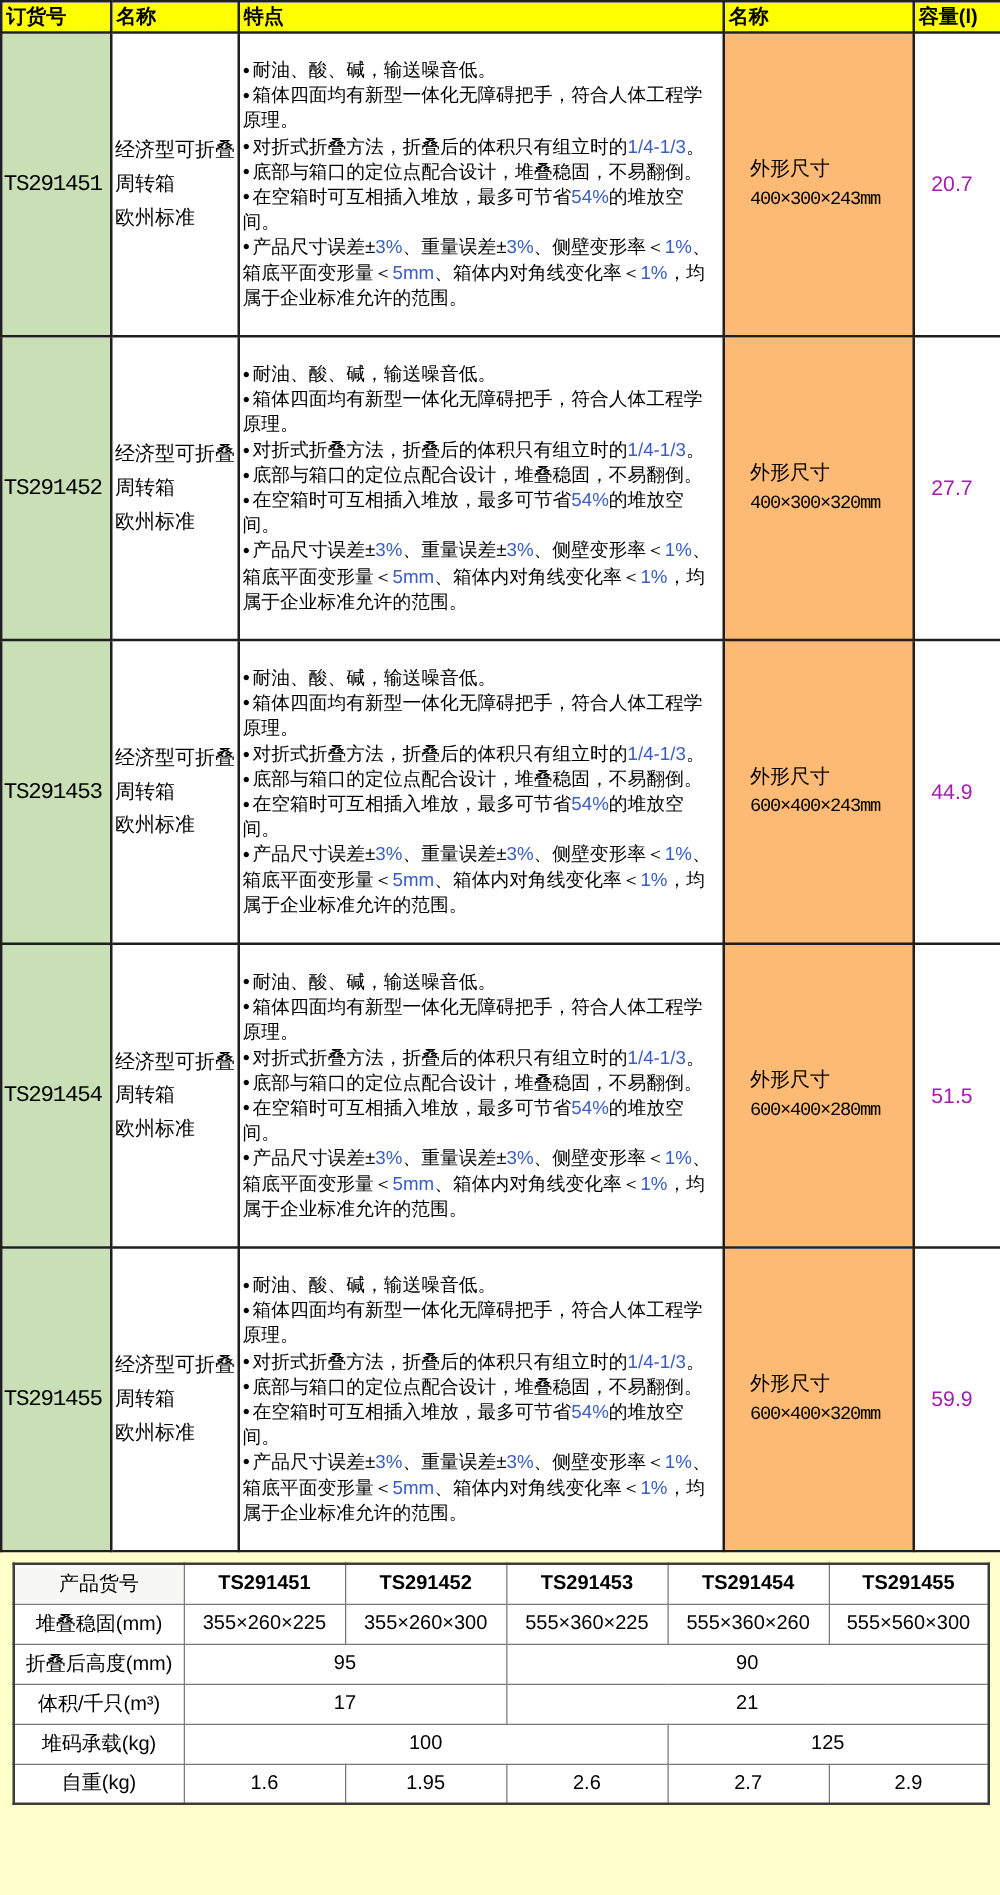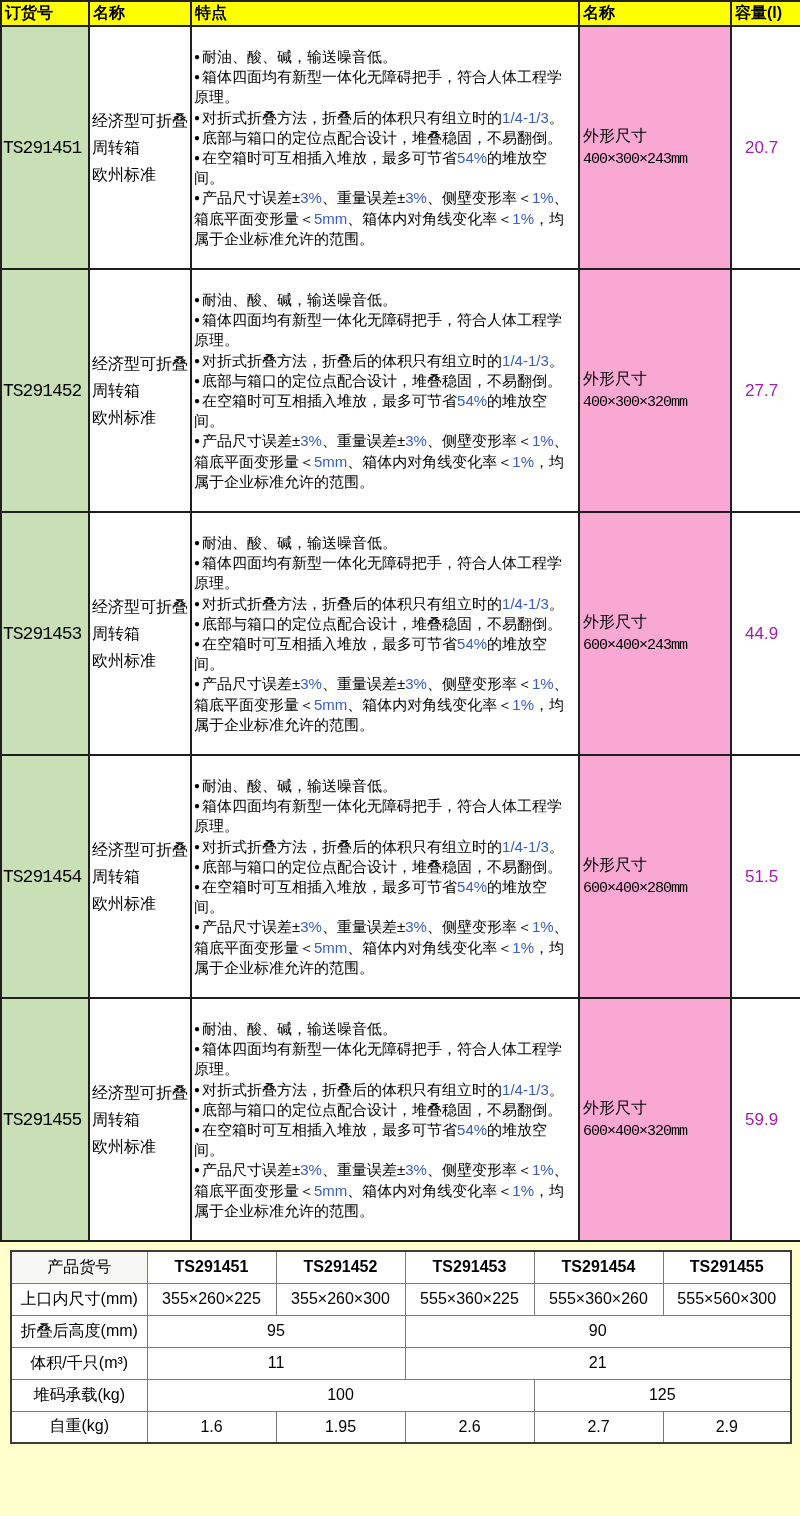--- a/index.html
+++ b/index.html
@@ -12,21 +12,21 @@
   table.order thead tr { height: 25px; margin-top: 20px; }
   table.order thead th { background: #ffff00; text-align: left; font-size: 16px; font-weight: bold; padding: 0 0 0 3px; }
   table.order tbody tr { height: 243px; }
 
   td.c-order { background: #c9dfb6; font-family: "Liberation Mono", "DejaVu Sans Mono", monospace; font-size: 18px; padding-left: 1px; letter-spacing: -1px; }
   td.c-name  { background: #ffffff; font-size: 16px; line-height: 27px; padding-left: 2px; border-radius: 11px; }
   td.c-feat  { background: #ffffff; vertical-align: top; padding: 1px 5px 0 2px; font-size: 15px; line-height: 20.2px; }
   .feat { text-align: left; }
   .bullet { font-size: 10px; vertical-align: 2px; padding-right: 2px; }
   .num { color: #3a5dc0; }
-  td.c-dim { background: #f9a8d4; font-size: 16px; line-height: 24px; padding-left: 3px; }
+  td.c-dim { background: #fdba74; font-size: 16px; line-height: 24px; padding-left: 20px; }
   td.c-dim .dimnum { font-family: "Liberation Mono", "DejaVu Sans Mono", monospace; font-size: 15px; letter-spacing: -1px; }
   td.c-cap { background: #ffffff; font-size: 17px; color: #a21caf; padding-left: 13px; }
 
   
   .spec-wrap { width: 800px; height: 276px; background: #ffffcc; padding: 8px 10px 12px 10px; }
   table.spec { width: 780px; border-collapse: collapse; table-layout: fixed; border: 2px solid #3c3c3c; }
   table.spec td { border: 1px solid #7a7a7a; text-align: center; vertical-align: middle; background: #ffffff; font-size: 16px; padding: 0; }
   table.spec tr { height: 32px; }
   td.s-label { font-size: 17px; }
   td.s-head { font-weight: bold; background: #f7f7f4; }
@@ -169,35 +169,35 @@
     <tbody>
         <tr class="spec-header">
           <td class="s-label">产品货号</td>
           <td class="s-val s-head">TS291451</td>
           <td class="s-val s-head">TS291452</td>
           <td class="s-val s-head">TS291453</td>
           <td class="s-val s-head">TS291454</td>
           <td class="s-val s-head">TS291455</td>
         </tr>
         <tr>
-          <td class="s-label">上口内尺寸(mm)</td>
+          <td class="s-label">堆叠稳固(mm)</td>
           <td class="s-val">355×260×225</td>
           <td class="s-val">355×260×300</td>
           <td class="s-val">555×360×225</td>
           <td class="s-val">555×360×260</td>
           <td class="s-val">555×560×300</td>
         </tr>
         <tr>
           <td class="s-label">折叠后高度(mm)</td>
           <td class="s-val" colspan="2">95</td>
           <td class="s-val" colspan="3">90</td>
         </tr>
         <tr>
           <td class="s-label">体积/千只(m³)</td>
-          <td class="s-val" colspan="2">11</td>
+          <td class="s-val" colspan="2">17</td>
           <td class="s-val" colspan="3">21</td>
         </tr>
         <tr>
           <td class="s-label">堆码承载(kg)</td>
           <td class="s-val" colspan="3">100</td>
           <td class="s-val" colspan="2">125</td>
         </tr>
         <tr>
           <td class="s-label">自重(kg)</td>
           <td class="s-val">1.6</td>

